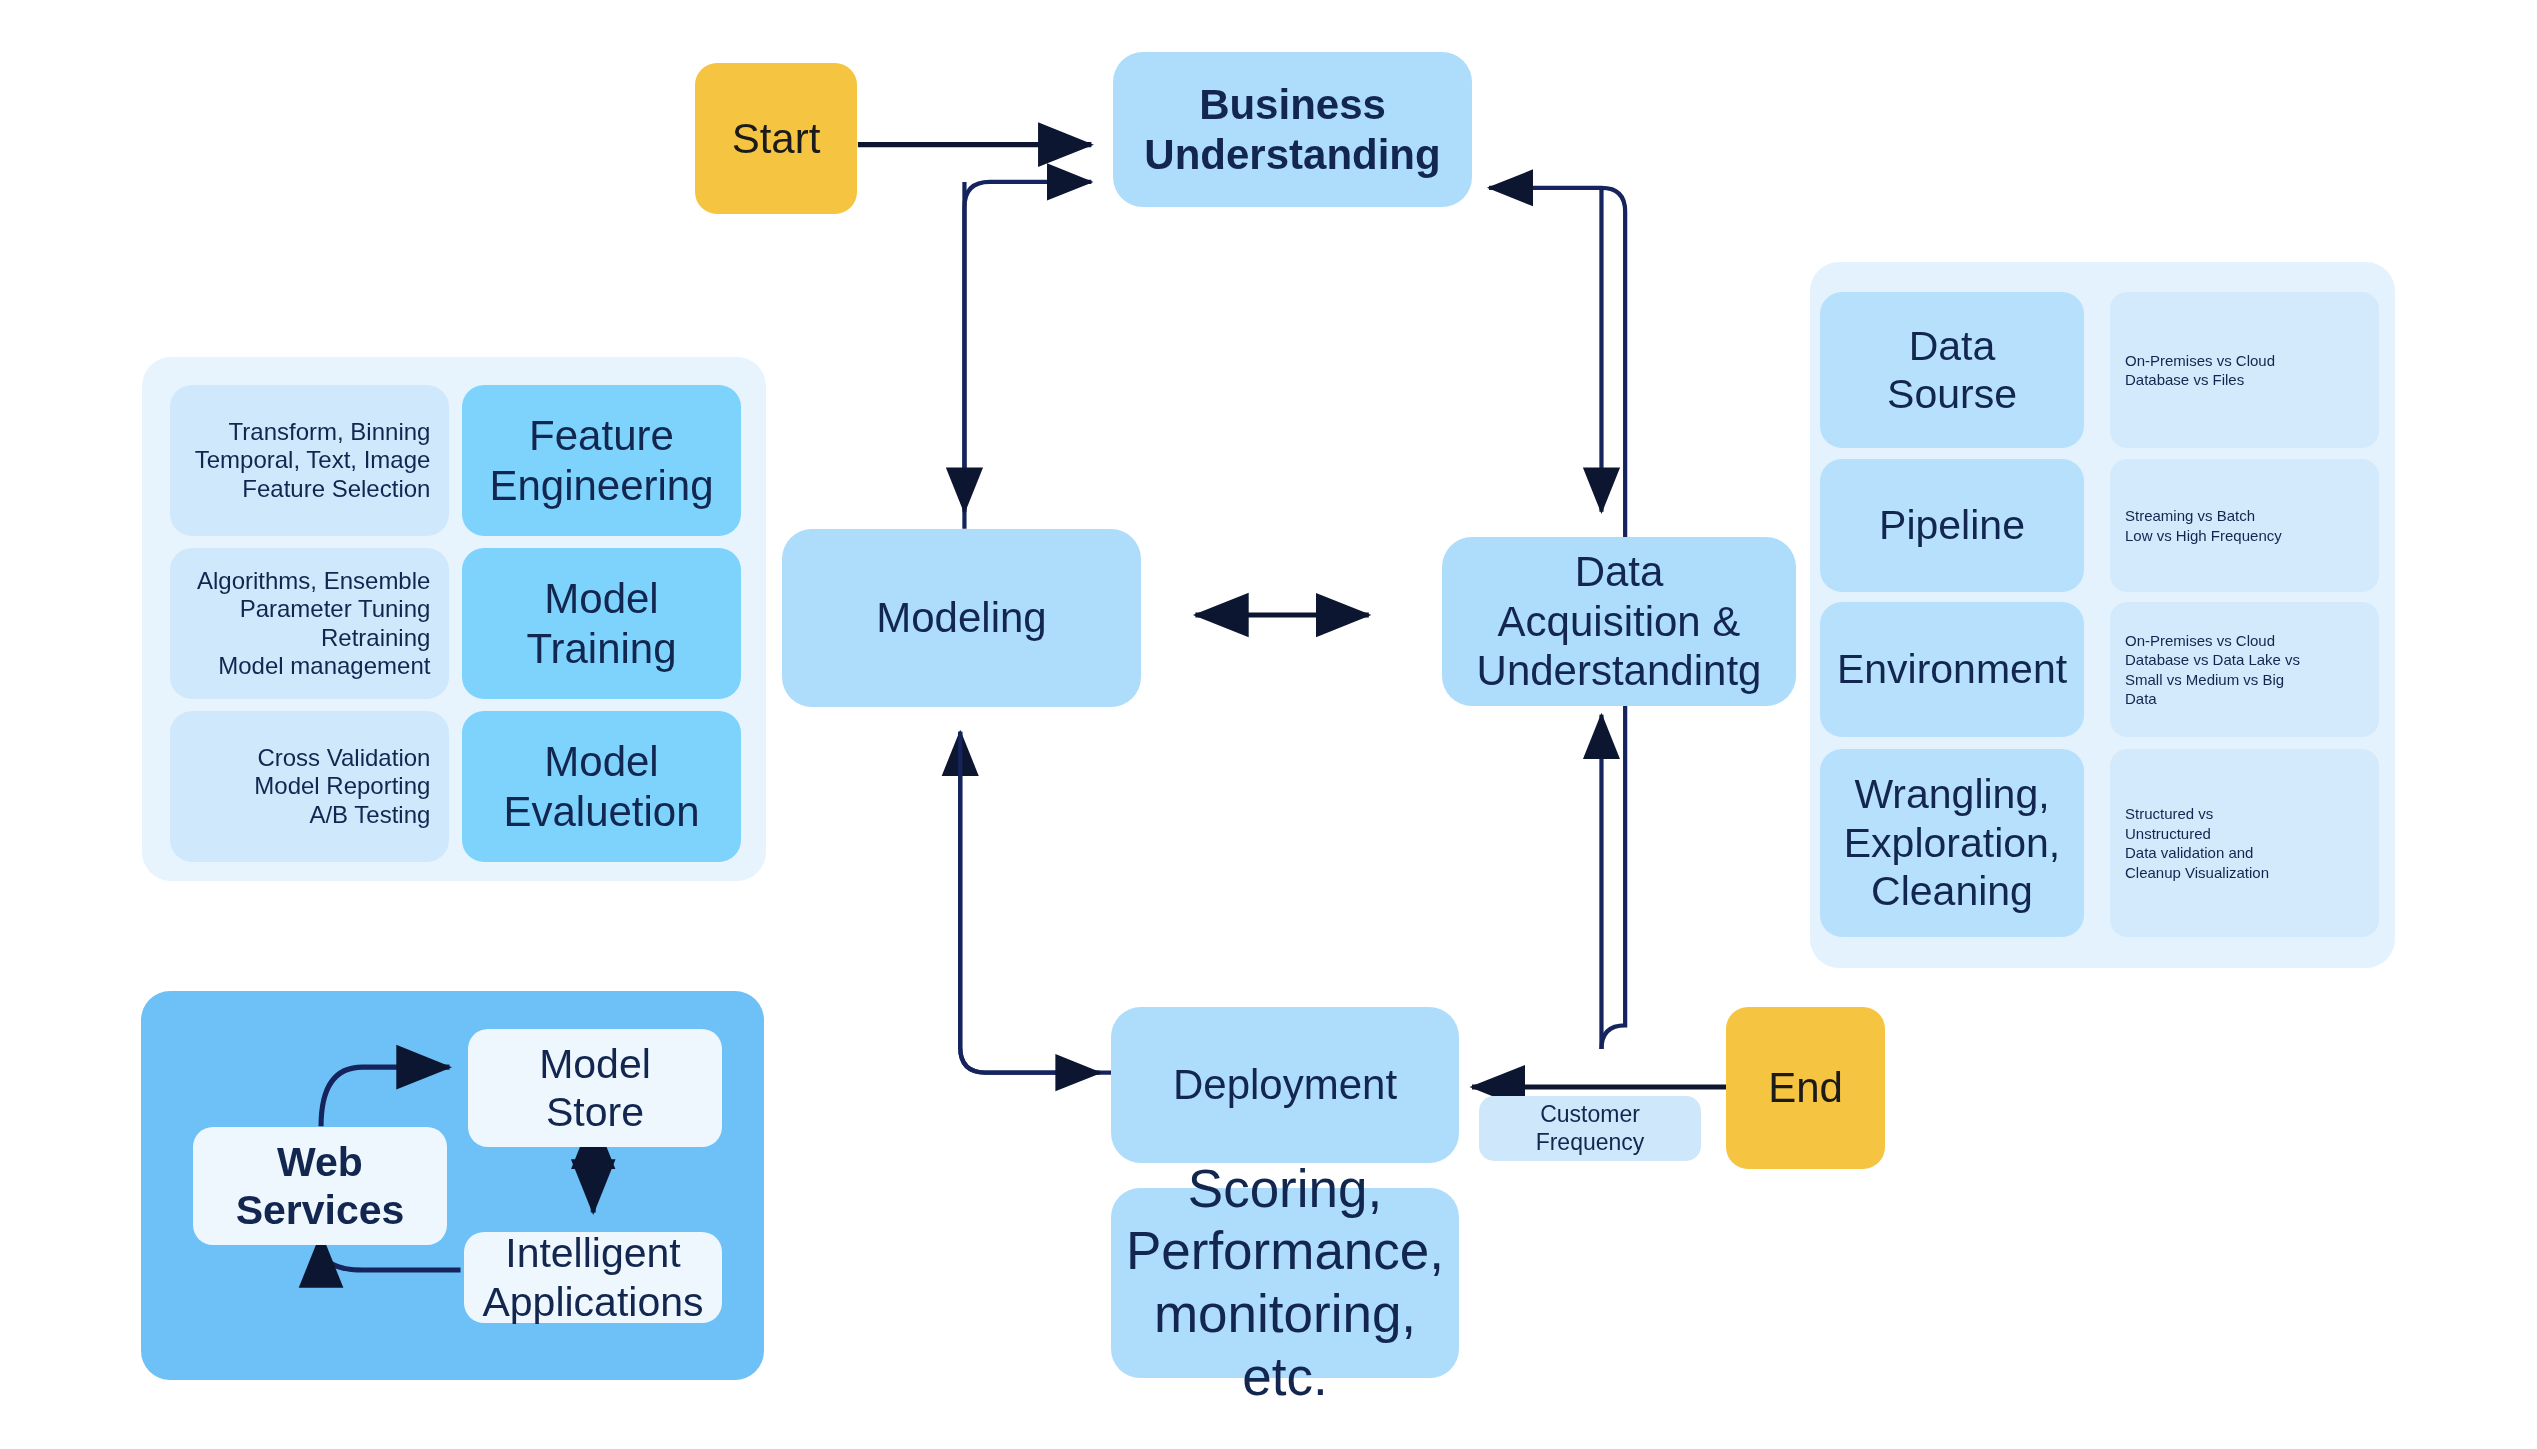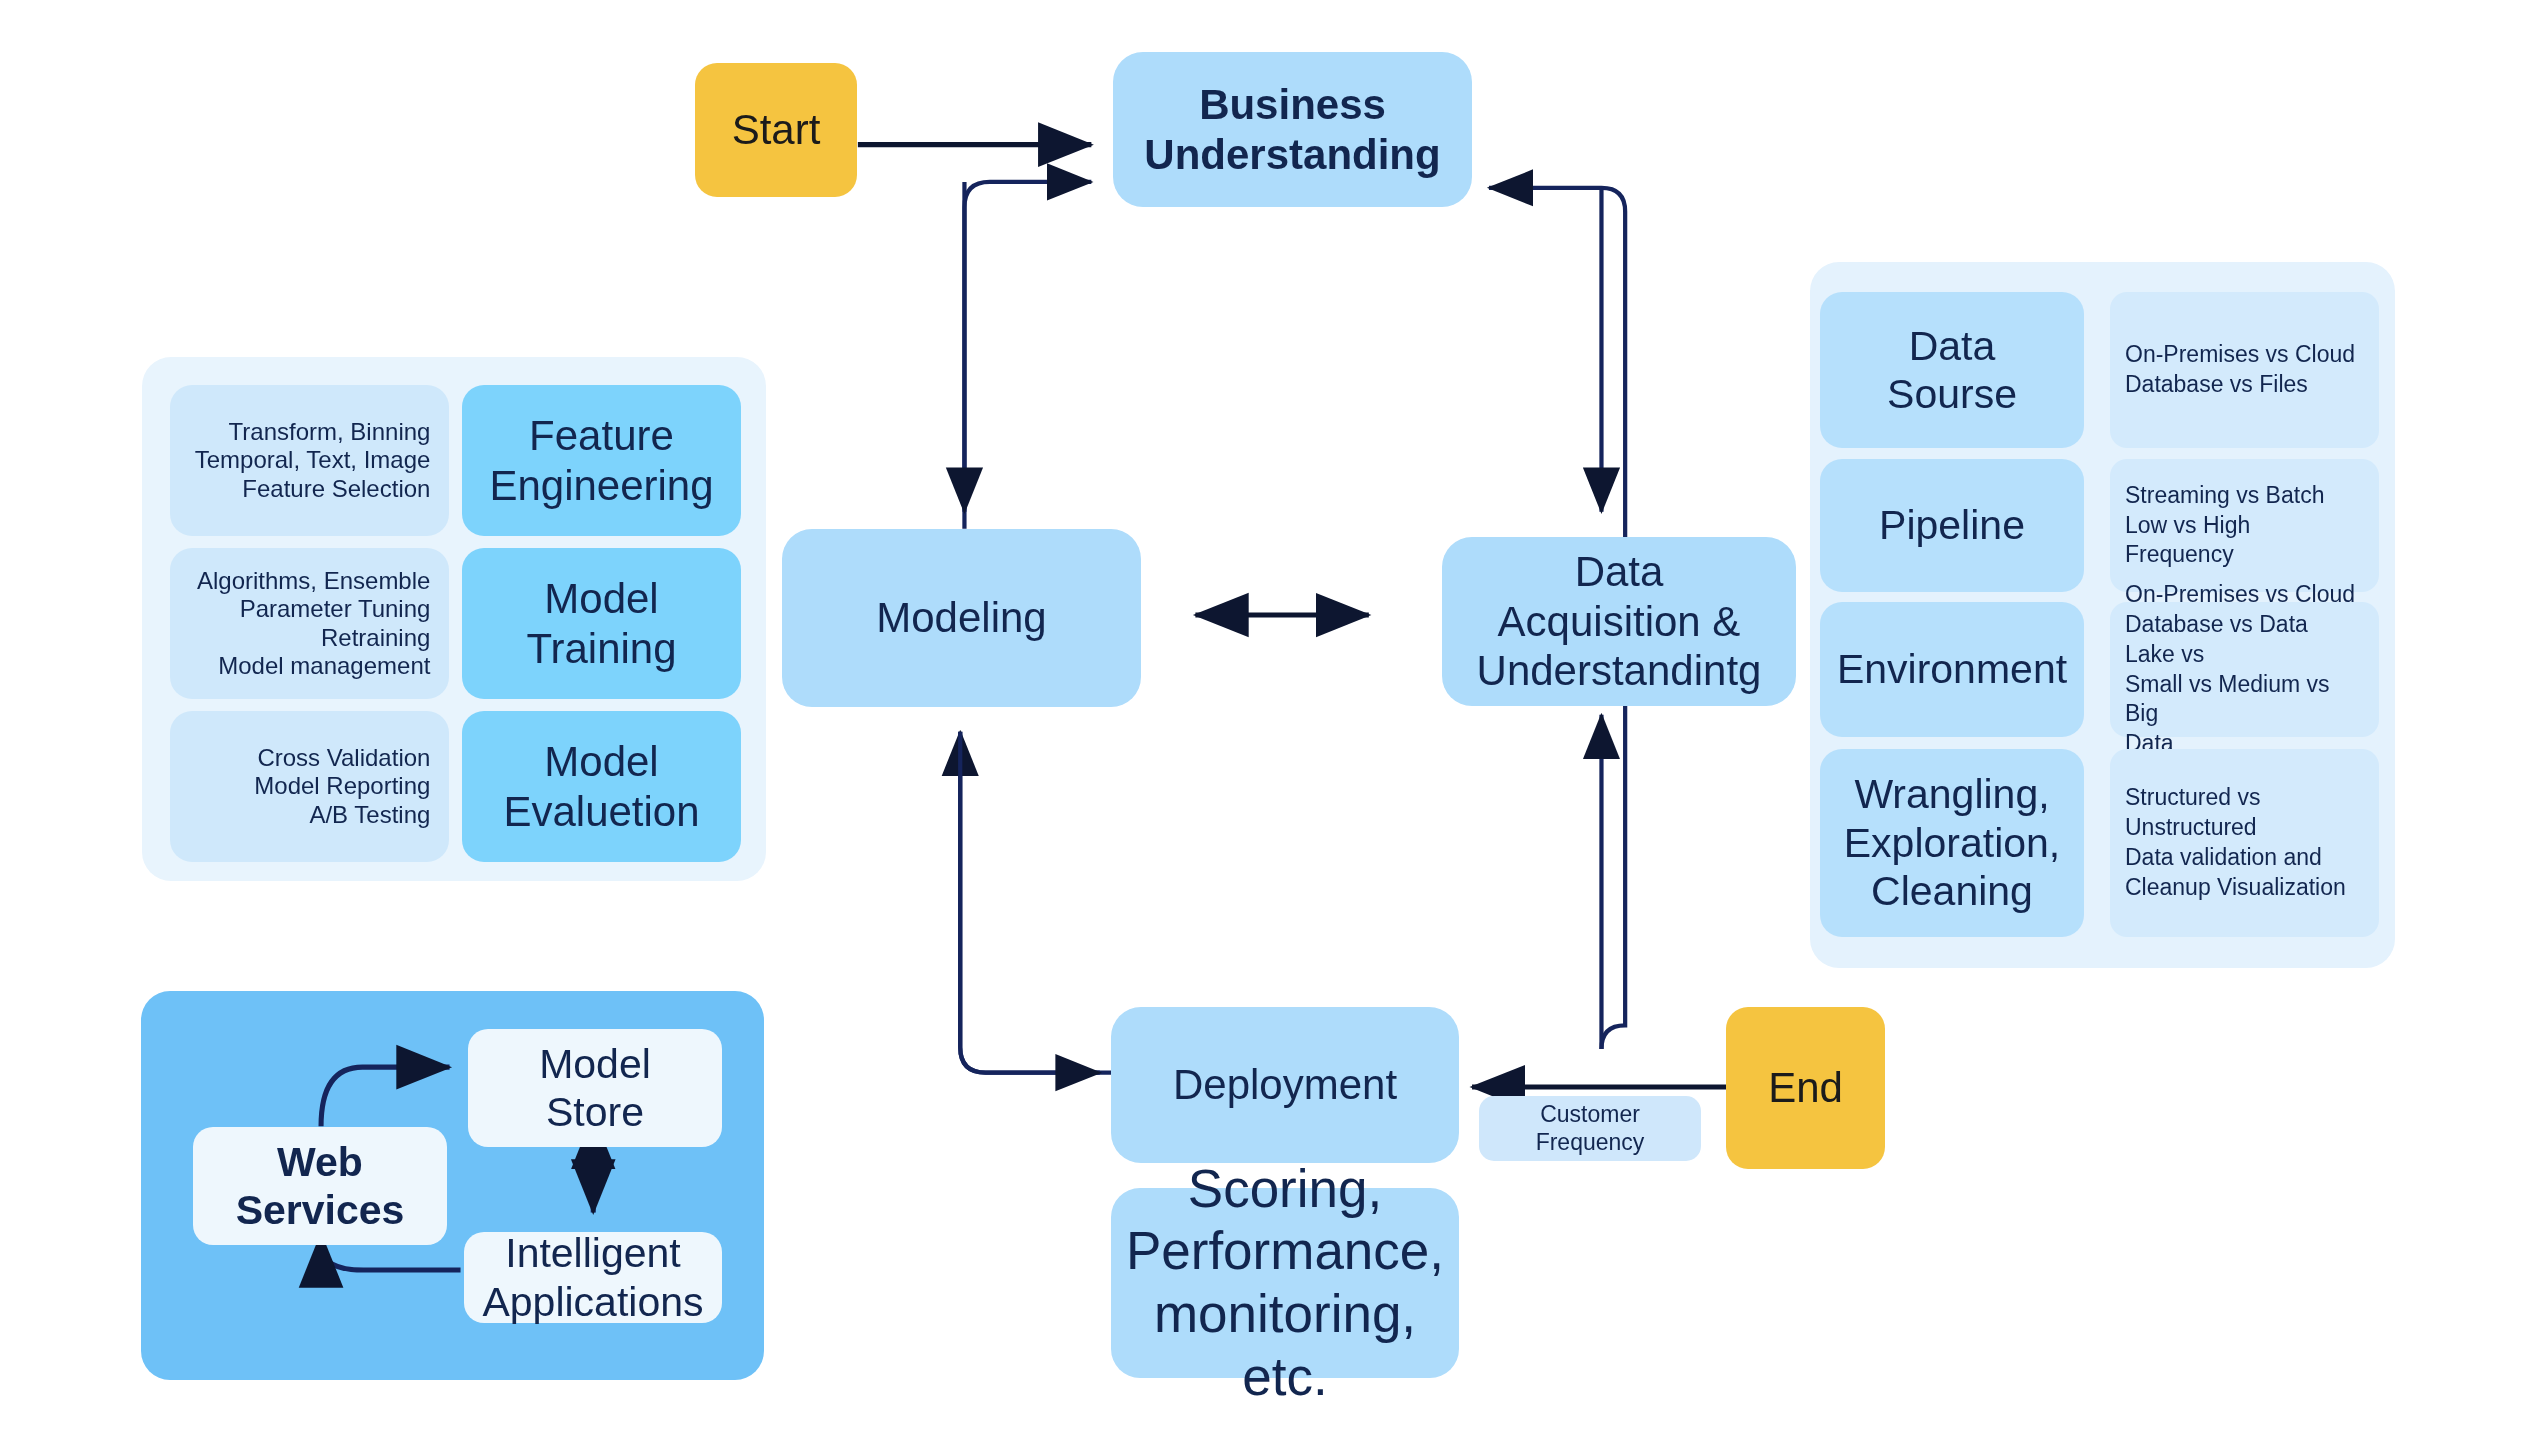--- a/index.html
+++ b/index.html
@@ -87,21 +87,21 @@
     padding: 0 18.6px;
   }
   .rp-title {
     background: #b6e0fc;
     border-radius: 22px;
     font-size: 41px;
   }
   .rp-body {
     background: #d3eafc;
     border-radius: 17px;
-    font-size: 23px;
+    font-size: 15px;
     text-align: left;
     justify-content: flex-start;
     align-items: center;
     padding: 0 15px;
     line-height: 1.3;
   }
   
   .panel-deploy {
     position: absolute;
     background: #6ec1f7;
@@ -144,21 +144,21 @@
     <path d="M1893,1240 Q1893,1212 1921,1212" fill="none" stroke="#15245c" stroke-width="0"></path>
     <path d="M1893,1240 L1893,845" fill="none" stroke="#15245c" stroke-width="5" marker-end="url(#ah)"></path>
 
     <path d="M1320,1268 L1165,1268 Q1135,1268 1135,1238 L1135,865" fill="none" stroke="#15245c" stroke-width="5" marker-end="url(#ah)"></path>
 
     <path d="M1135,865 L1135,1238 Q1135,1268 1165,1268 L1300,1268" fill="none" stroke="#15245c" stroke-width="5" marker-end="url(#ah)"></path>
 
     <path d="M2045,1285 L1740,1285" fill="none" stroke="#0d1630" stroke-width="6" marker-end="url(#ah)"></path>
   </svg>
 
-  <div class="node terminal" style="left:695px; top:63px; width:162px; height:134px;">Start</div>
+  <div class="node terminal" style="left:695px; top:63px; width:162px; height:151px;">Start</div>
 
   <div class="node stage" style="left:1113px; top:52px; width:359px; height:155px;font-weight:bold;">Business
 Understanding</div>
 
   <div class="node stage" style="left:782px; top:529px; width:359px; height:178px;">Modeling</div>
 
   <div class="node stage" style="left:1442px; top:537px; width:354px; height:169px;">Data
 Acquisition &amp;
 Understandintg</div>
 

